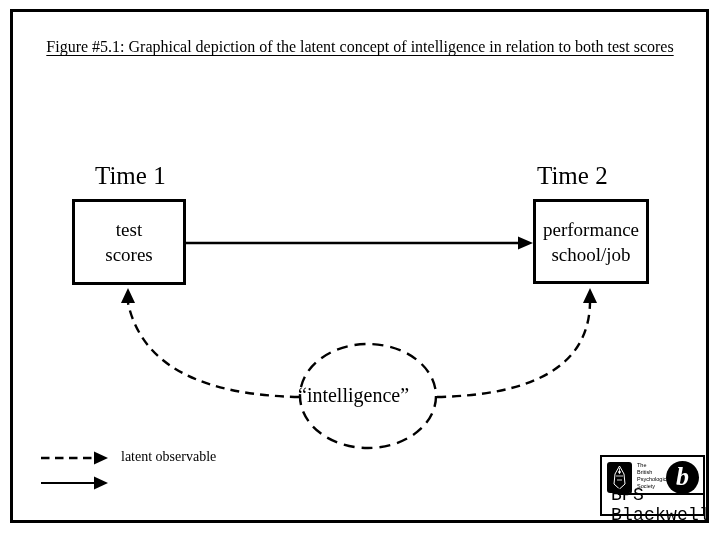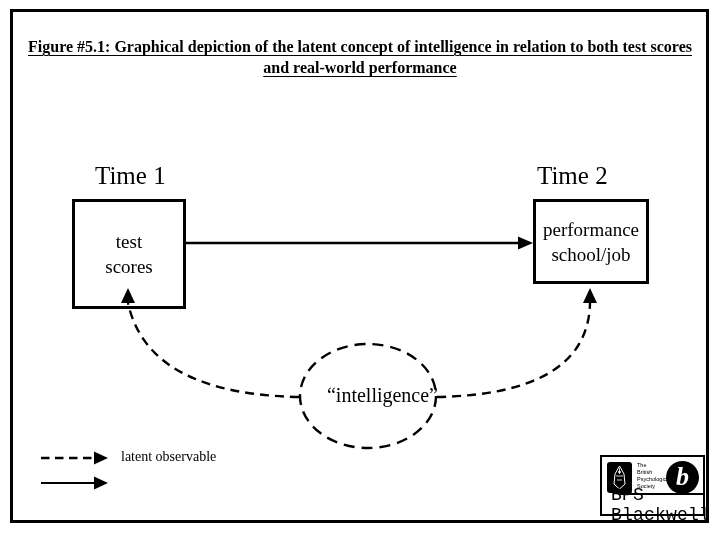--- a/index.html
+++ b/index.html
@@ -2,33 +2,33 @@
 <html><head>
 <meta charset="utf-8">
 <style>
   html,body{margin:0;padding:0;background:#ffffff;}
   #page{position:relative;width:720px;height:540px;background:#ffffff;overflow:hidden;
         font-family:"Liberation Serif", serif;color:#000;}
   .frame{position:absolute;left:10px;top:9px;width:699px;height:514px;
          border:3px solid #000;box-sizing:border-box;}
   .title{position:absolute;left:0;right:0;top:36px;text-align:center;
          font-size:16px;line-height:21px;}
-  .title .tline{text-decoration:underline;text-underline-offset:3px;font-weight:bold;}
+  .title .tline{text-decoration:underline;text-underline-offset:3px;}
   .time-label{position:absolute;font-size:25px;white-space:nowrap;}
   #time1{left:95px;top:162px;}
   #time2{left:537px;top:162px;}
   .node-box{position:absolute;border:3px solid #000;box-sizing:border-box;
             display:flex;align-items:center;justify-content:center;
             font-size:19px;line-height:25px;text-align:center;background:#fff;}
-  #box-test{left:72px;top:199px;width:114px;height:110px;}
+  #box-test{left:72px;top:199px;width:114px;height:86px;}
   #box-perf{left:533px;top:199px;width:116px;height:85px;}
   #box-test .bx{width:70px;}
   #box-perf .bx{width:104px;}
   .latent-label{position:absolute;left:298px;top:384px;width:140px;
-                text-align:right;font-size:20px;}
+                text-align:left;font-size:20px;}
   .legend-label{position:absolute;left:121px;font-size:14px;white-space:nowrap;}
   #legend-latent{top:449px;}
   #legend-observable{top:474px;}
   svg.overlay{position:absolute;left:0;top:0;width:720px;height:540px;}
   
   .logo-box{position:absolute;left:600px;top:455px;width:105px;height:61px;
             border:2px solid #000;box-sizing:border-box;background:#fff;}
   .crest{position:absolute;left:5px;top:5px;width:25px;height:31px;
          background:#000;border-radius:3px;}
   .society{position:absolute;left:35px;top:5px;font-family:"Liberation Sans",sans-serif;
@@ -43,21 +43,20 @@
 </style>
 </head>
 <body>
 
 <div id="page">
 
   <div class="frame"></div>
 
   <div class="title">
     <div class="tline">Figure #5.1: Graphical depiction of the latent concept of intelligence in relation to both test scores</div>
-    <div class="tline">and real-world performance</div>
   </div>
 
   <div id="time1" class="time-label">Time 1</div>
   <div id="time2" class="time-label">Time 2</div>
 
   <div id="box-test" class="node-box">
     <div class="bx">test scores</div>
   </div>
   <div id="box-perf" class="node-box">
     <div class="bx">performance school/job</div>

